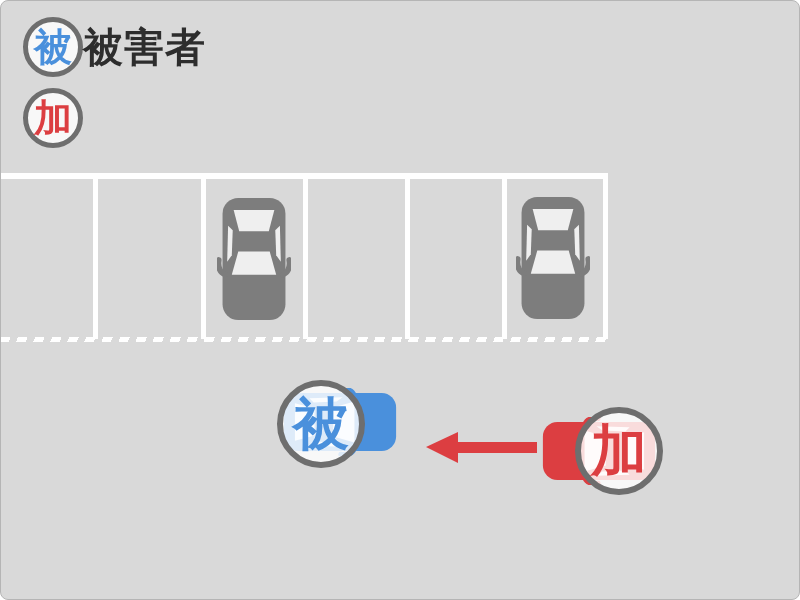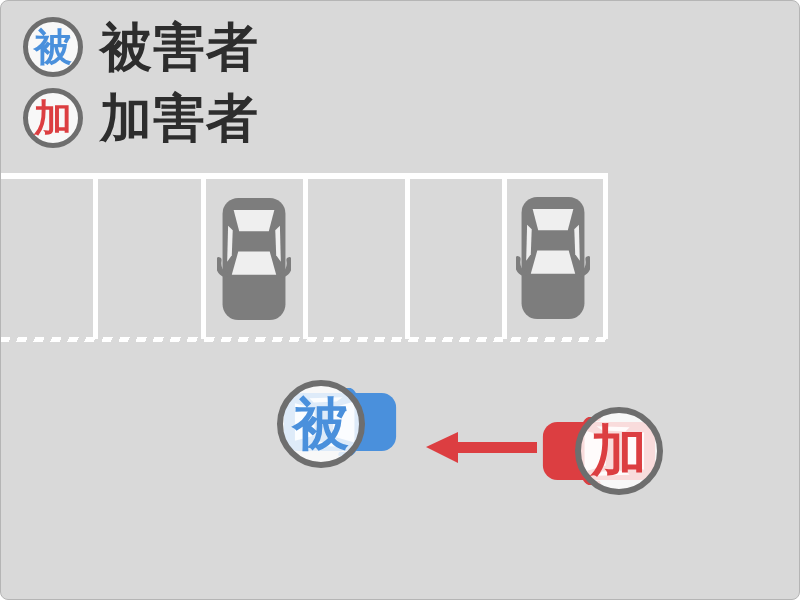--- a/index.html
+++ b/index.html
@@ -16,21 +16,21 @@
     box-sizing:border-box;border-radius:50%;
     display:flex;align-items:center;justify-content:center;
     background:var(--badge-fill,rgba(255,255,255,0.85));
     border:5px solid var(--badge-border,#6e6e6e);
     font-weight:700;line-height:1;
   }
   .legend-badge{width:60px;height:60px;font-size:38px;}
   .victim-text{color:var(--victim,#4a90dc);}
   .perp-text{color:var(--perpetrator,#dc3e41);}
   .legend-label{
-    margin-left:17px;font-size:52px;font-weight:600;line-height:1;
+    font-size:40px;font-weight:600;line-height:1;
     color:var(--legend-text,#2d2d2d);letter-spacing:1px;
   }
   
   .lot{position:absolute;left:0;top:0;width:100%;height:100%;}
   .line-top{position:absolute;left:0;top:172px;width:607px;height:6px;background:var(--line,#fff);}
   .vline{position:absolute;top:178px;width:5px;height:160px;background:var(--line,#fff);}
   .v1{left:92px;}.v2{left:200px;}.v3{left:302px;}.v4{left:404px;}.v5{left:501px;}.v6{left:602px;}
   .dashed{
     position:absolute;left:0;top:336px;width:607px;height:5px;
     background:repeating-linear-gradient(110deg,var(--line,#fff) 0 9px,transparent 9px 16px);
@@ -67,21 +67,20 @@
 
 <div class="frame">
 
   <div class="legend">
     <div class="legend-row">
       <span class="badge legend-badge victim-text">被</span>
       <span class="legend-label">被害者</span>
     </div>
     <div class="legend-row">
       <span class="badge legend-badge perp-text">加</span>
-      <span class="legend-label">加害者</span>
     </div>
   </div>
 
   <div class="lot">
     <div class="line-top"></div>
     <div class="vline v1"></div>
     <div class="vline v2"></div>
     <div class="vline v3"></div>
     <div class="vline v4"></div>
     <div class="vline v5"></div>

